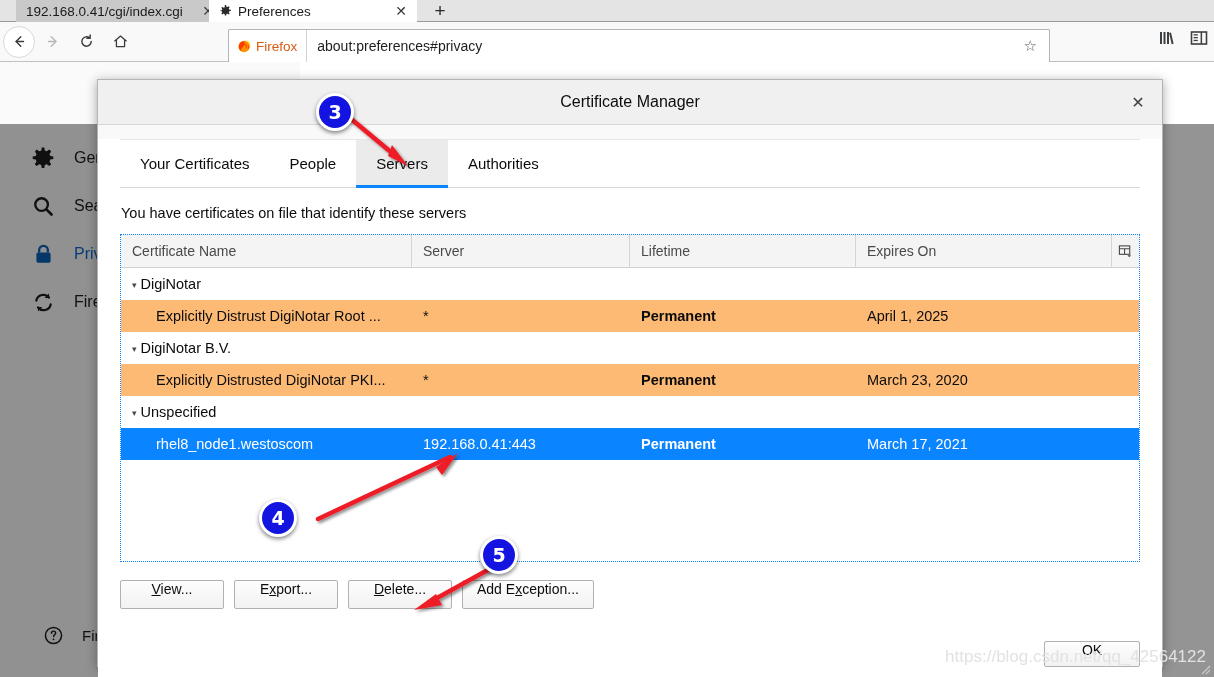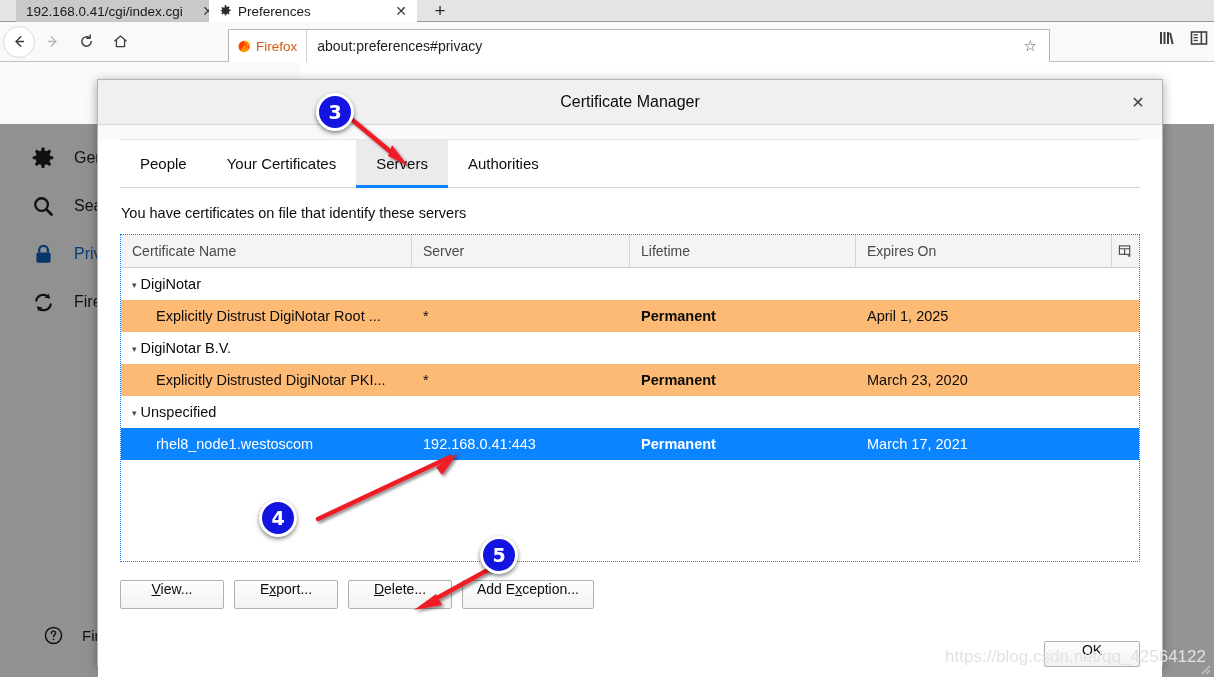--- a/index.html
+++ b/index.html
@@ -316,24 +316,24 @@
   <div class="dialog">
     <div class="dlg-titlebar">
       <span class="dlg-title">Certificate Manager</span>
       <span class="dlg-close">✕</span>
     </div>
 
     <div class="dlg-body">
 
       <div class="tabs">
         <div class="ctab">
+          <span>Your Certificates</span>
+        </div>
+        <div class="ctab">
           <span>People</span>
-        </div>
-        <div class="ctab">
-          <span>Your Certificates</span>
         </div>
         <div class="ctab sel">
           <span>Servers</span>
         </div>
         <div class="ctab">
           <span>Authorities</span>
         </div>
       </div>
 
       <div class="subtitle">You have certificates on file that identify these servers</div>

